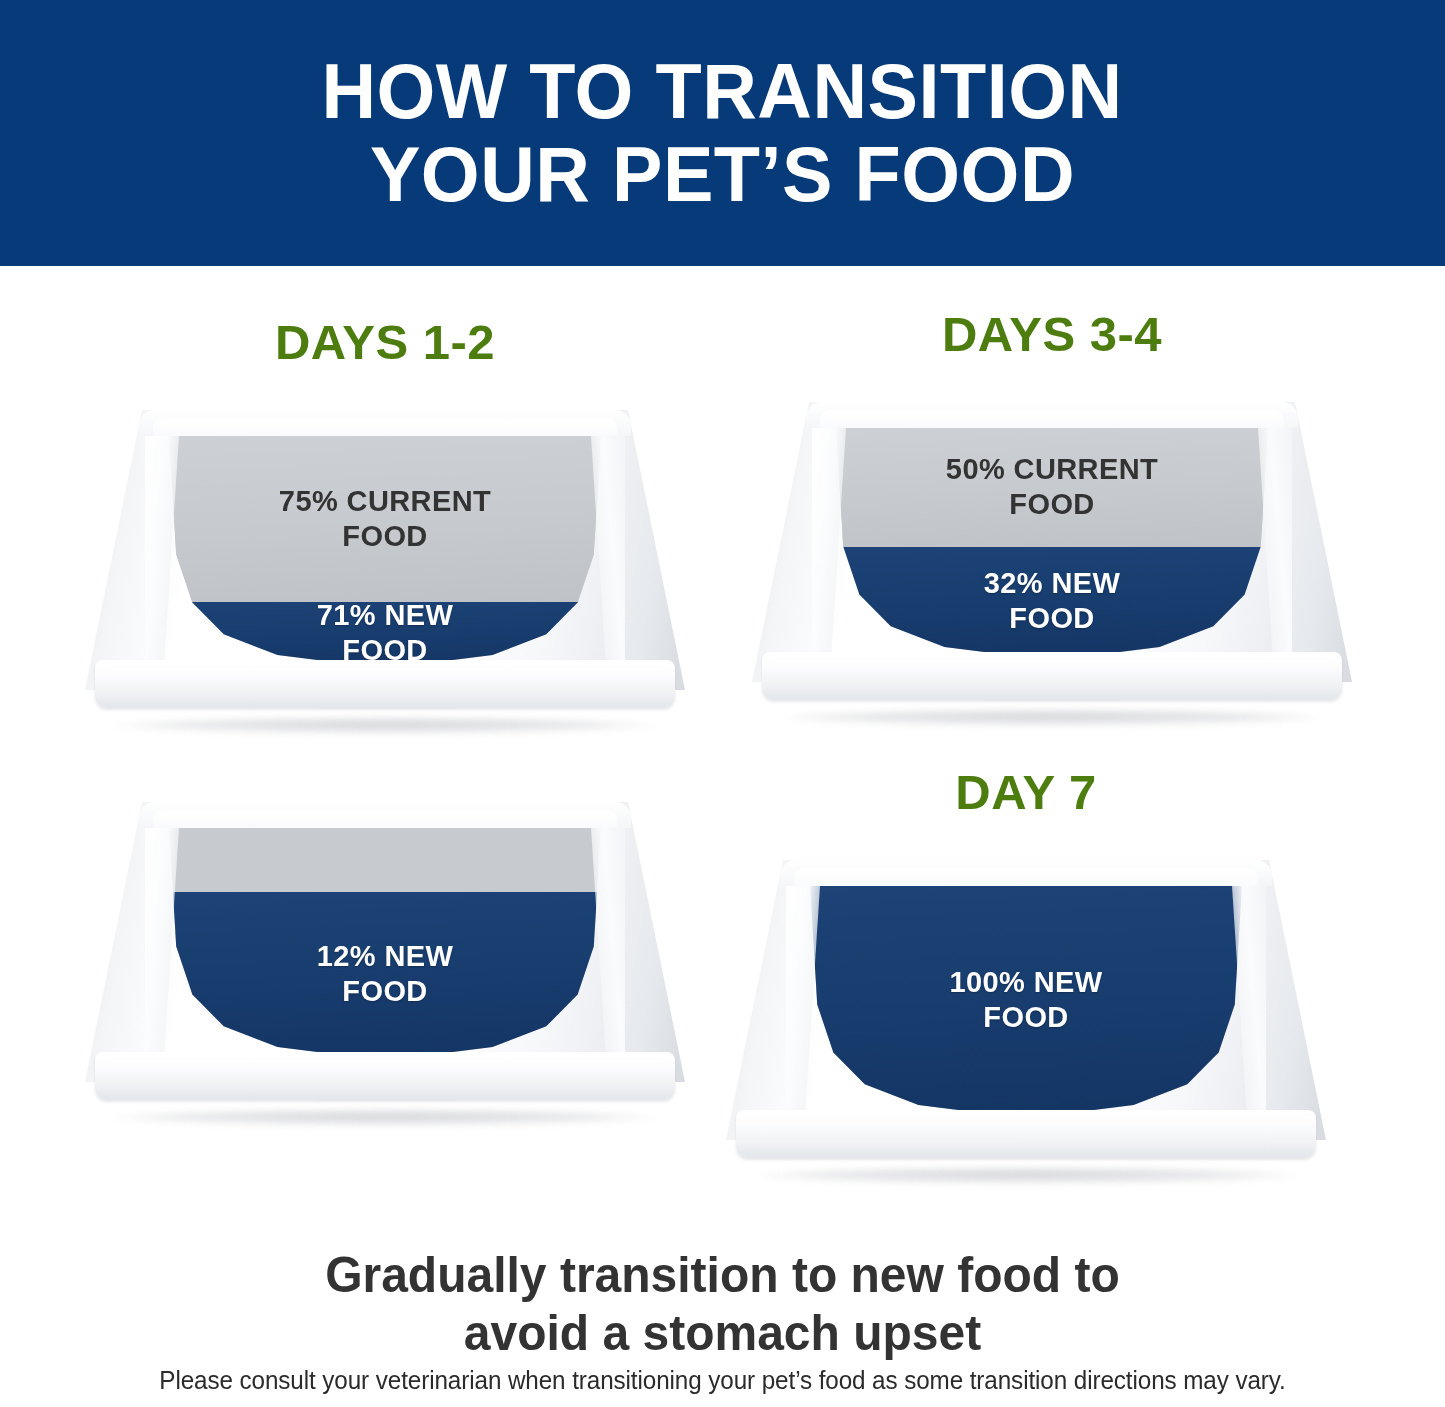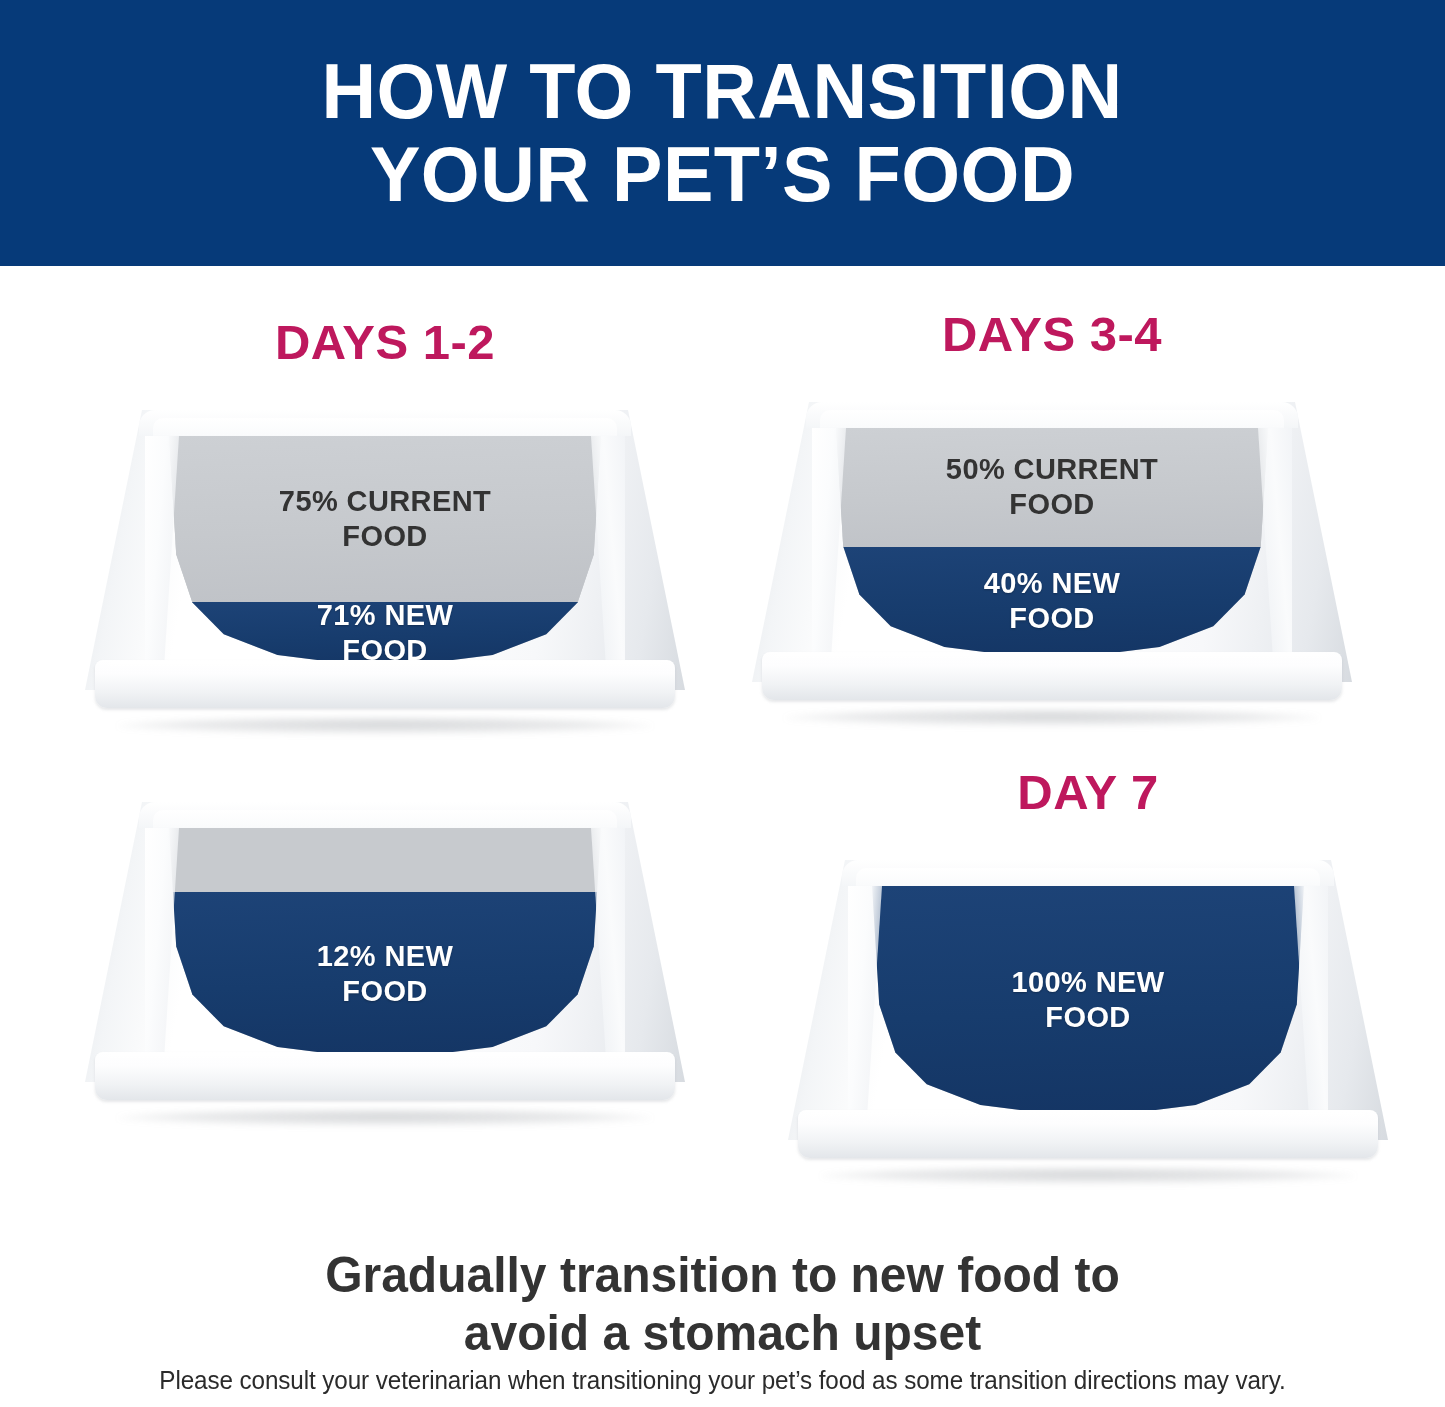--- a/index.html
+++ b/index.html
@@ -52,26 +52,26 @@
     height: 960px;
   }
   .bowl-cell {
     position: absolute;
     width: 660px;
     height: 455px;
   }
   .bowl-cell.c0 { left:  55px; top:  52px; }
   .bowl-cell.c1 { left: 722px; top:  44px; }
   .bowl-cell.c2 { left:  55px; top: 502px; }
-  .bowl-cell.c3 { left: 758px; top: 502px; }
+  .bowl-cell.c3 { left: 696px; top: 502px; }
 
   .bowl-day-label {
     width: 100%;
     text-align: center;
-    color: #be185d;
+    color: #4d7c0f;
     font-family: "Liberation Sans", sans-serif;
     font-weight: bold;
     font-size: 49px;
     letter-spacing: 0.5px;
     line-height: 1;
     height: 58px;
   }
 
   
   .bowl {
@@ -298,21 +298,21 @@
         <div class="bowl-shadow"></div>
         <div class="bowl-body"></div>
         <div class="bowl-body-cap"></div>
         <div class="bowl-rim"></div>
         <div class="food-well">
           <div class="food-layer current" style="height:52%">
             <span class="food-label">50% CURRENT
 FOOD</span>
           </div>
           <div class="food-layer newfood" style="height:48%">
-            <span class="food-label">40% NEW
+            <span class="food-label">32% NEW
 FOOD</span>
           </div>
         </div>
         <div class="wall-left"></div>
         <div class="wall-right"></div>
         <div class="bowl-foot">
           <div class="bowl-foot-top-sheen"></div>
         </div>
       </div>
     </div>

